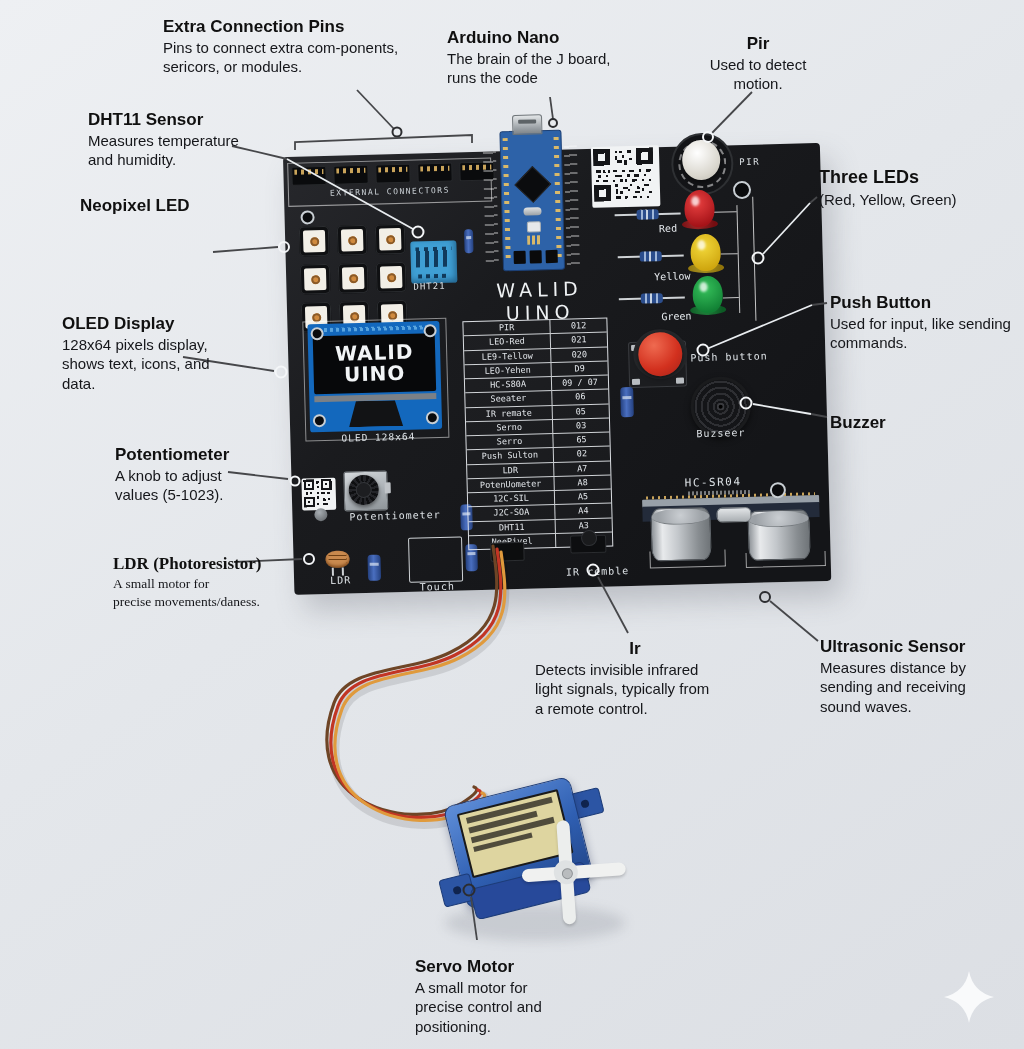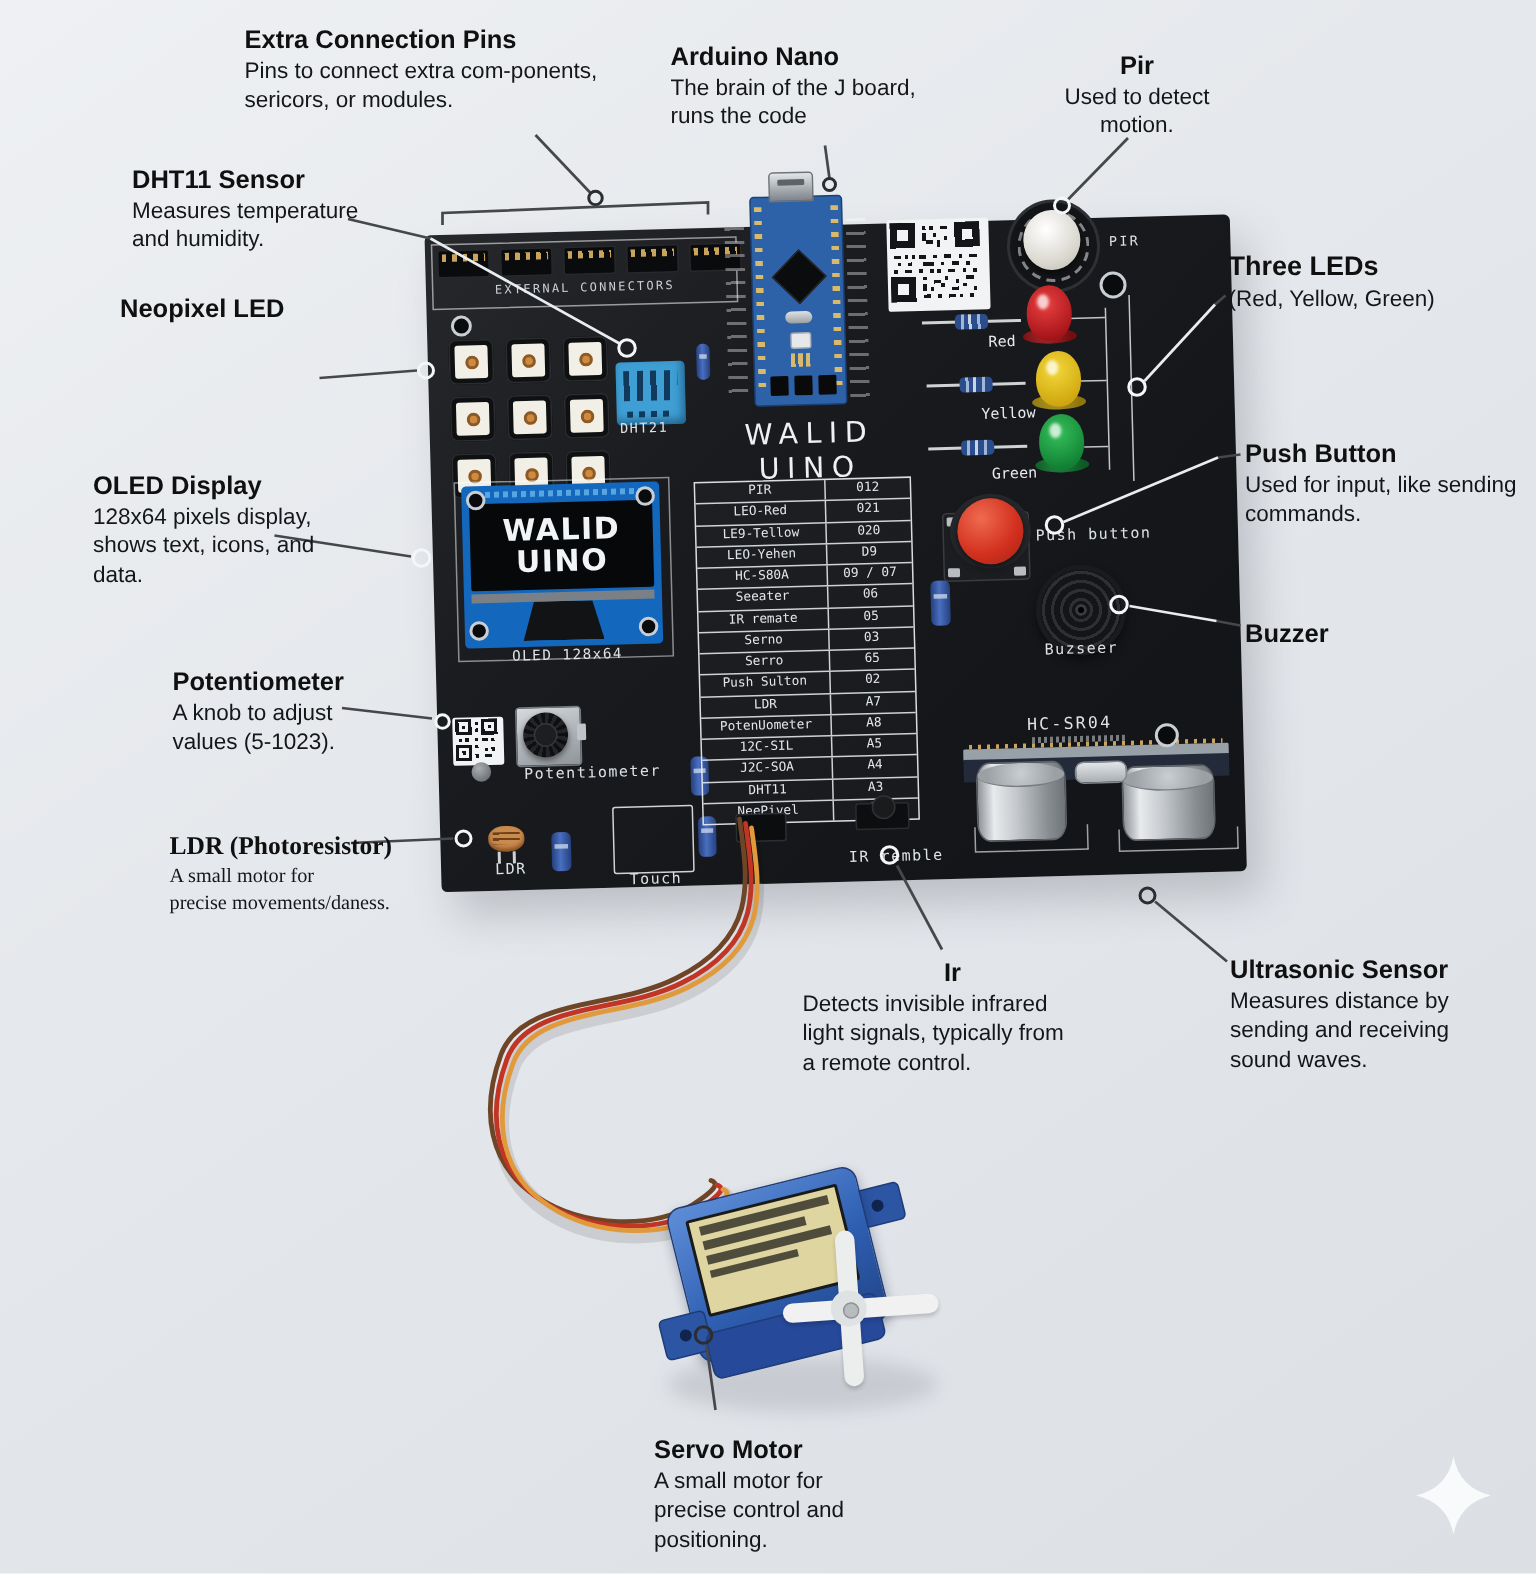--- a/index.html
+++ b/index.html
@@ -620,21 +620,21 @@
       <div class="ann-desc">Detects invisible infrared
 light signals, typically from
 a remote control.</div>
     </div>
     <div class="ann" style="left: 820px; top: 636px; width: 200px;">
       <div class="ann-title">Ultrasonic Sensor</div>
       <div class="ann-desc">Measures distance by
 sending and receiving
 sound waves.</div>
     </div>
-    <div class="ann" style="left: 415px; top: 956px; width: 185px; margin-left: 21px;">
+    <div class="ann" style="left: 415px; top: 956px; width: 185px;">
       <div class="ann-title">Servo Motor</div>
       <div class="ann-desc">A small motor for
 precise control and
 positioning.</div>
     </div>
   </div>
 
 <svg id="sparkle" width="62" height="64" viewBox="0 0 62 64">
   <path d="M31,6 Q35,27 56,32 Q35,37 31,58 Q27,37 6,32 Q27,27 31,6" fill="#fbfcfd" opacity="0.92"></path>
 </svg>

